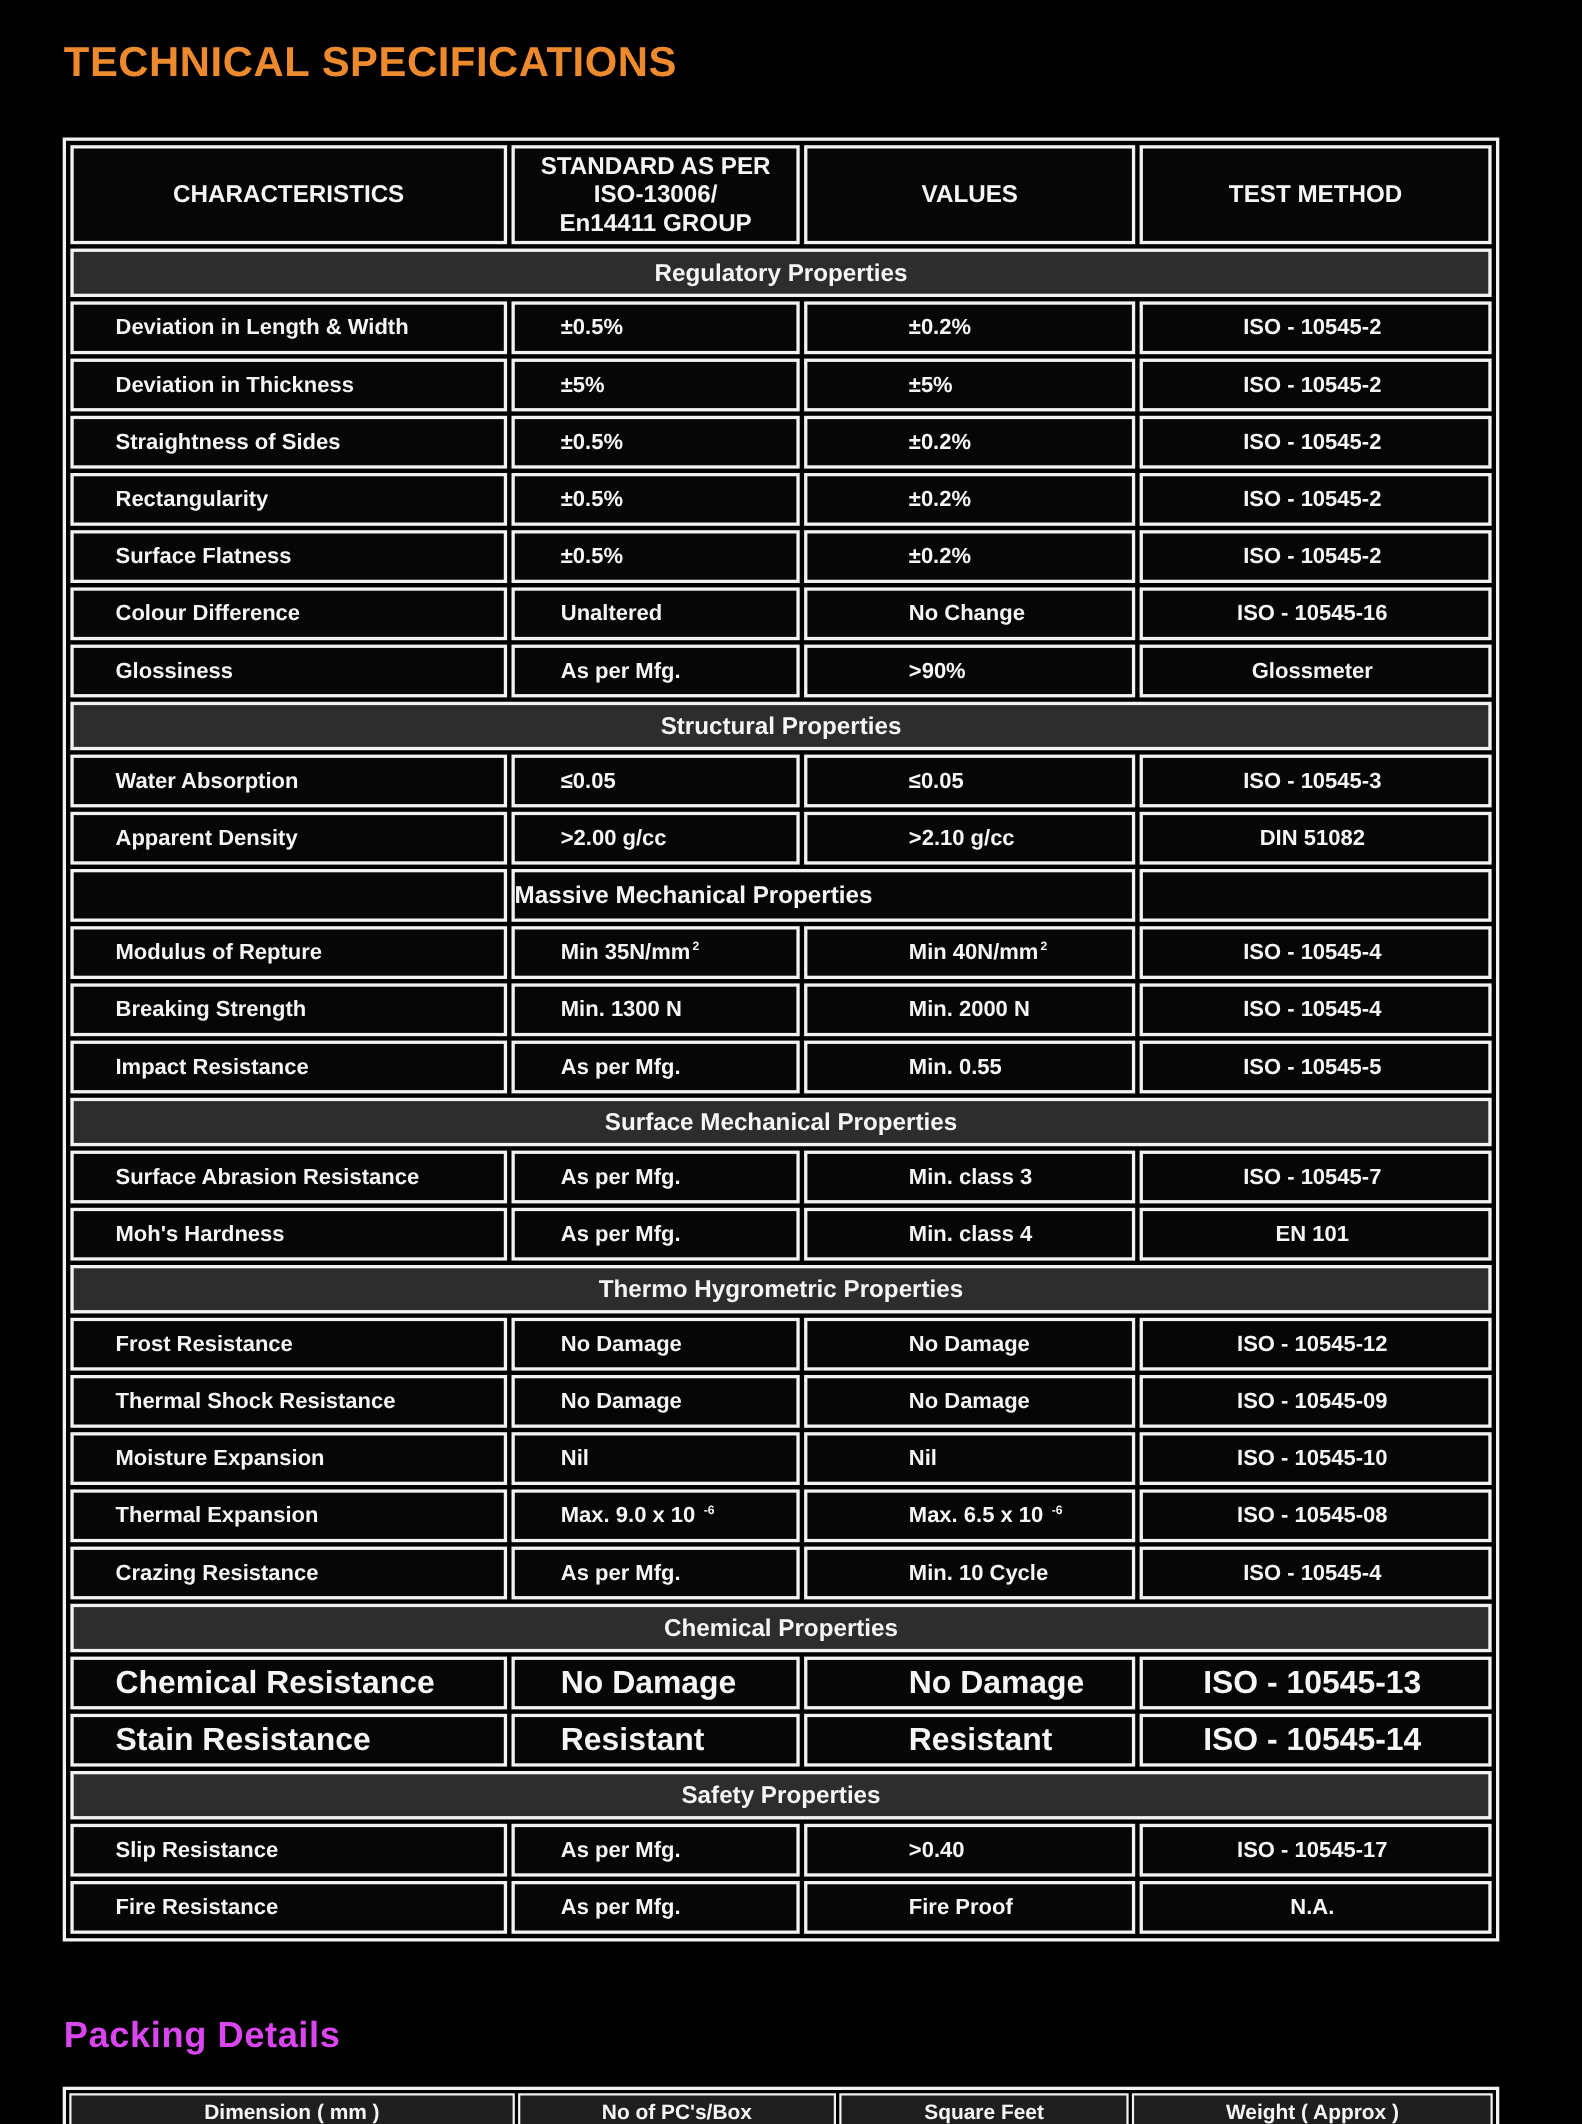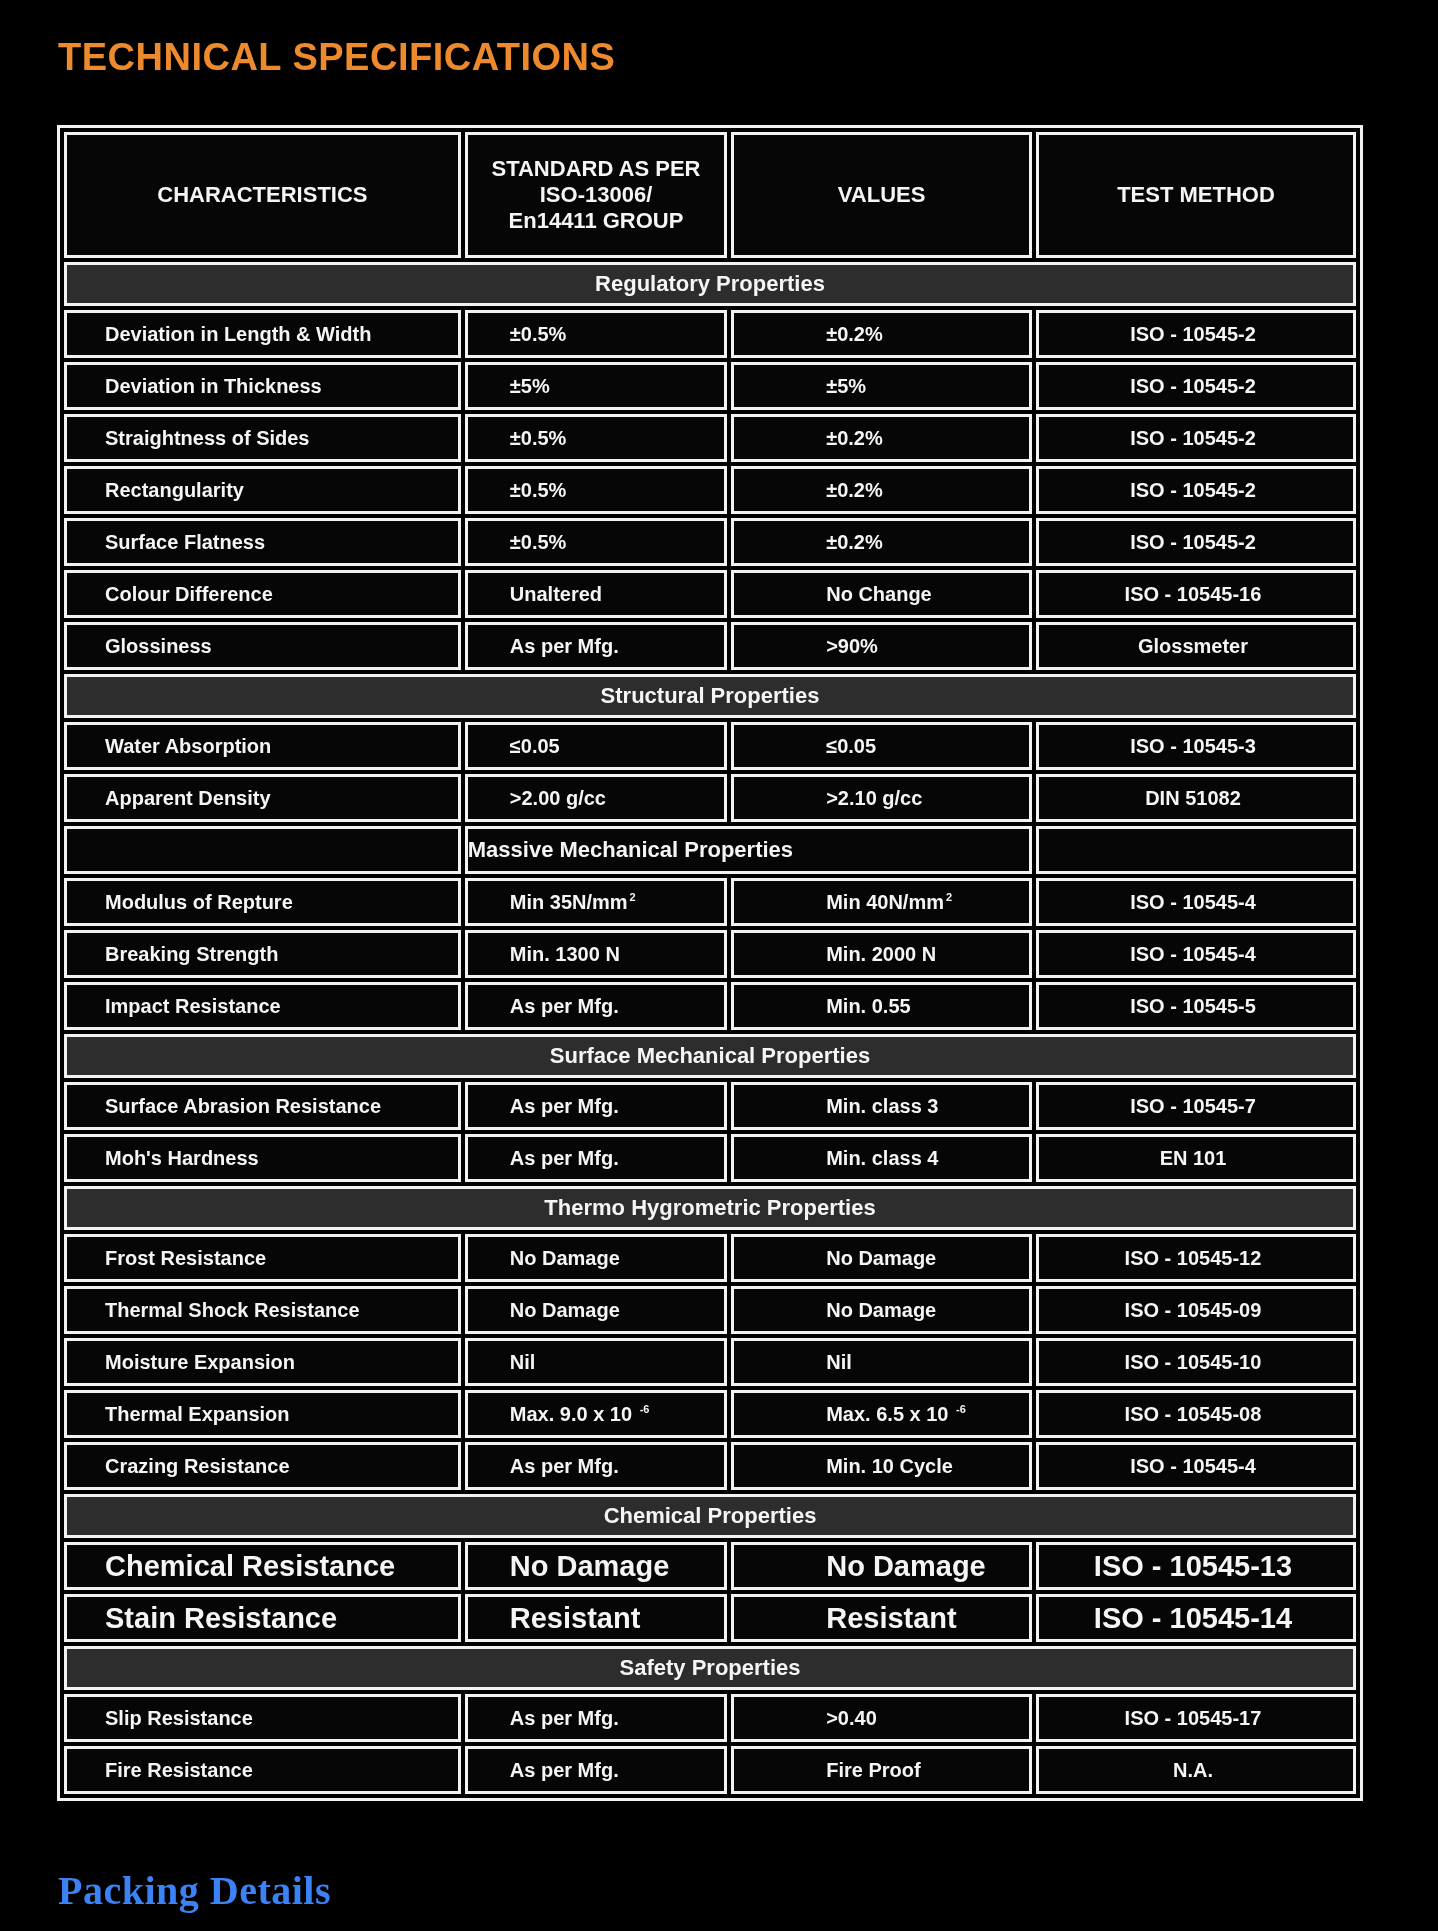--- a/index.html
+++ b/index.html
@@ -30,21 +30,21 @@
     table-layout:fixed;
   }
   table.spec th{
     border:3px solid #f2f2f2;
     background:#060606;
     font-size:22px;
     text-align:center;
     vertical-align:middle;
     white-space:pre-line;
     height:84px;
-    padding:18px 4px;
+    padding:0 4px;
   }
   table.spec td{
     border:3px solid #f2f2f2;
     background:#060606;
     vertical-align:middle;
   }
   td.section-band{
     background:#2d2d2d !important;
     text-align:center;
     font-size:22px;
@@ -58,24 +58,23 @@
   }
   td.cell{font-size:20px;height:38px;padding:2px 6px 2px 0;}
   td.c0{text-align:left;padding-left:38px;}
   td.c1{text-align:left;padding-left:42px;}
   td.c2{text-align:left;padding-left:92px;}
   td.c3{text-align:center;padding-left:0;}
   td.lg{font-size:29px;}
   sup{font-size:0.55em;line-height:0;vertical-align:super;margin-left:2px;}
   h2.packing-title{
     margin:66px 0 0 1px;
-    font-size:40px;
+    font-size:33px;
     letter-spacing:0.5px;
-    color:#3b82f6;
-    font-family:Liberation Serif, serif;
+    color:#d946ef;
   }
   table.pack{
     width:100%;
     margin-top:28px;
     border-collapse:separate;
     border-spacing:3px;
     border:3px solid #f2f2f2;
     background:#000;
     table-layout:fixed;
   }

